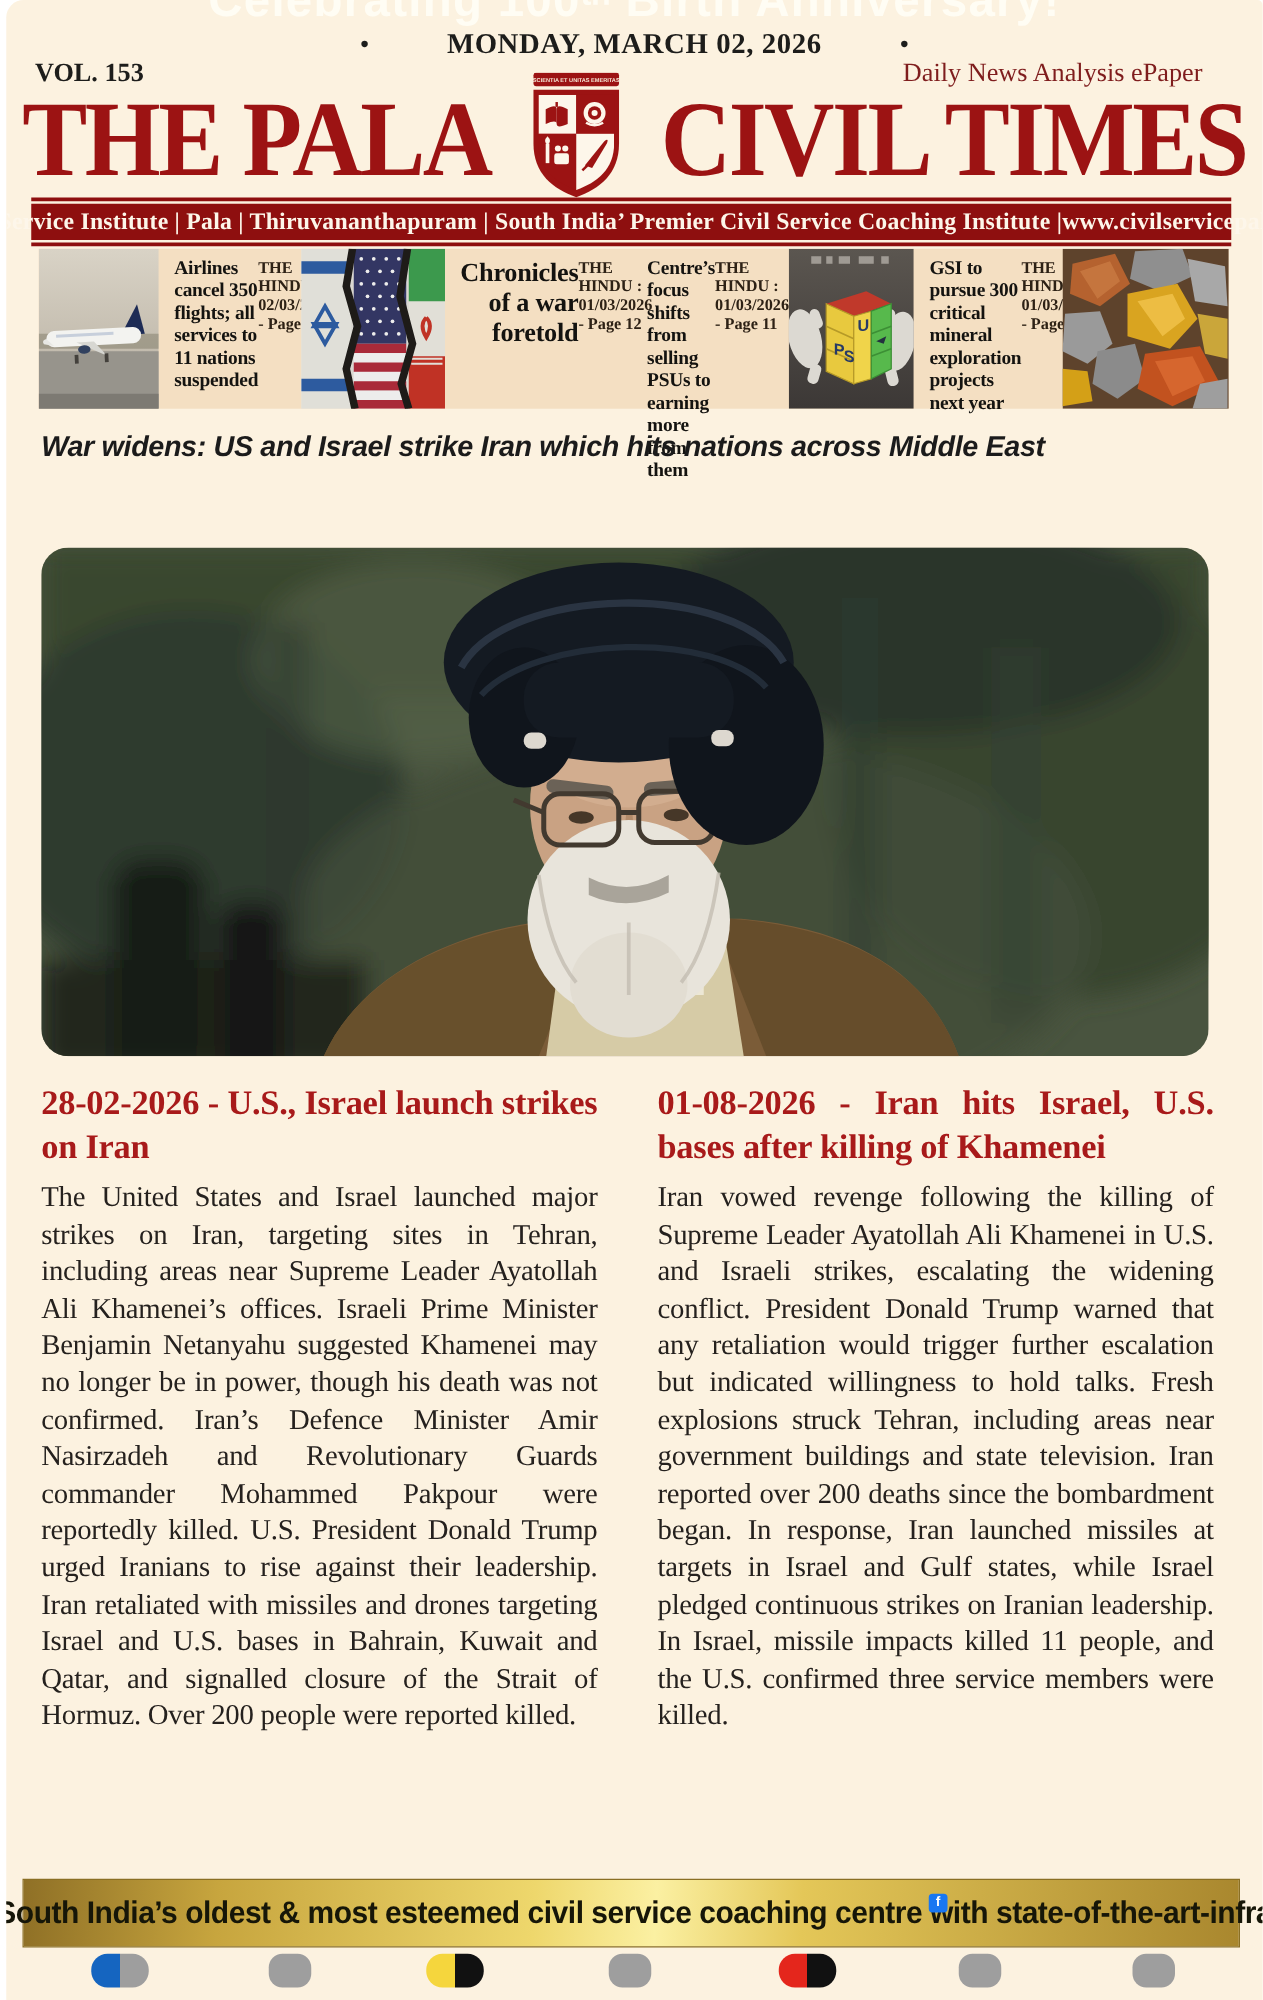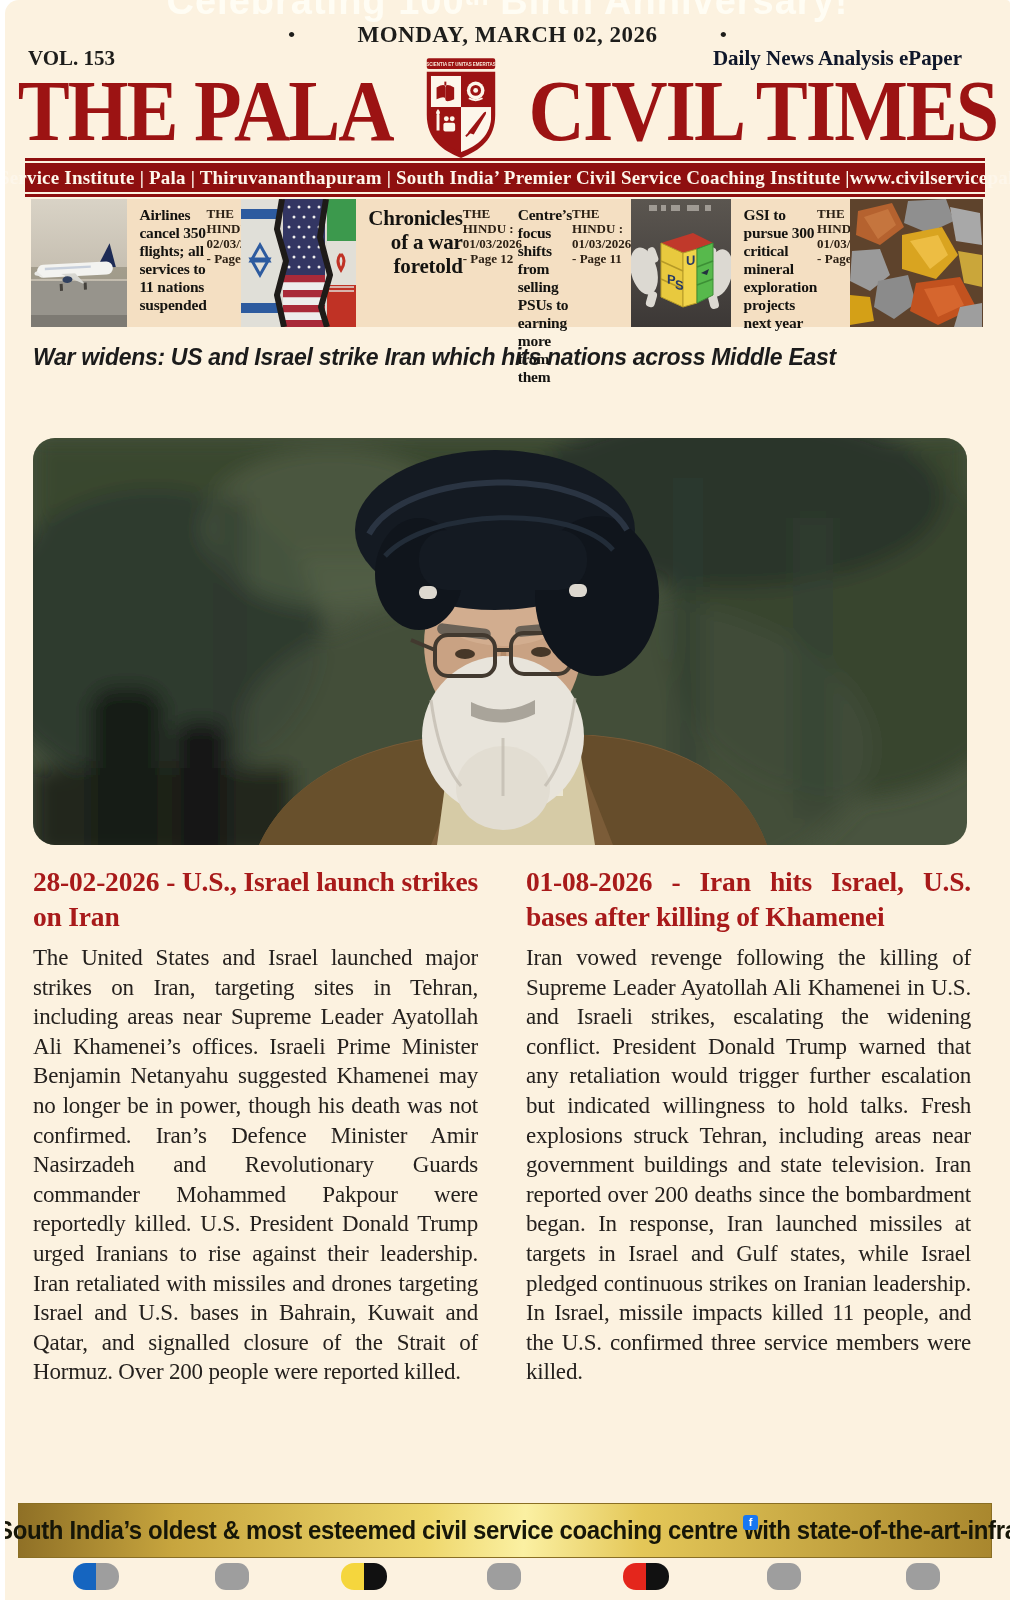--- a/index.html
+++ b/index.html
@@ -12,21 +12,21 @@
     font-family:"Liberation Sans",sans-serif;font-weight:700;font-size:38px;
     color:#fffdf4;letter-spacing:1px;white-space:nowrap;}
 
   
   .date-row{position:absolute;top:22px;left:0;width:100%;display:flex;
     justify-content:center;align-items:center;gap:62px;color:#1d1d1b;}
   .date-text{font-weight:700;font-size:23px;letter-spacing:.5px;}
   .bullet{font-size:22px;}
 
   .vol{position:absolute;left:23px;top:46px;font-weight:700;font-size:21px;color:#1d1d1b;}
-  .epaper{position:absolute;right:48px;top:46px;font-weight:700;font-size:21px;color:#0f172a;}
+  .epaper{position:absolute;right:48px;top:46px;font-weight:400;font-size:21px;color:#7f1d1d;}
 
   
   .masthead{position:absolute;top:60px;left:0;width:100%;height:102px;display:flex;
     justify-content:center;align-items:center;gap:24px;}
   .masthead .mh-text{font-weight:700;font-size:78px;color:#9c1313;letter-spacing:-2px;
     transform:scaleY(1.10);line-height:1;white-space:nowrap;}
   .crest{flex:0 0 auto;}
 
   
   .band-block{position:absolute;top:158px;left:20px;width:960px;}

